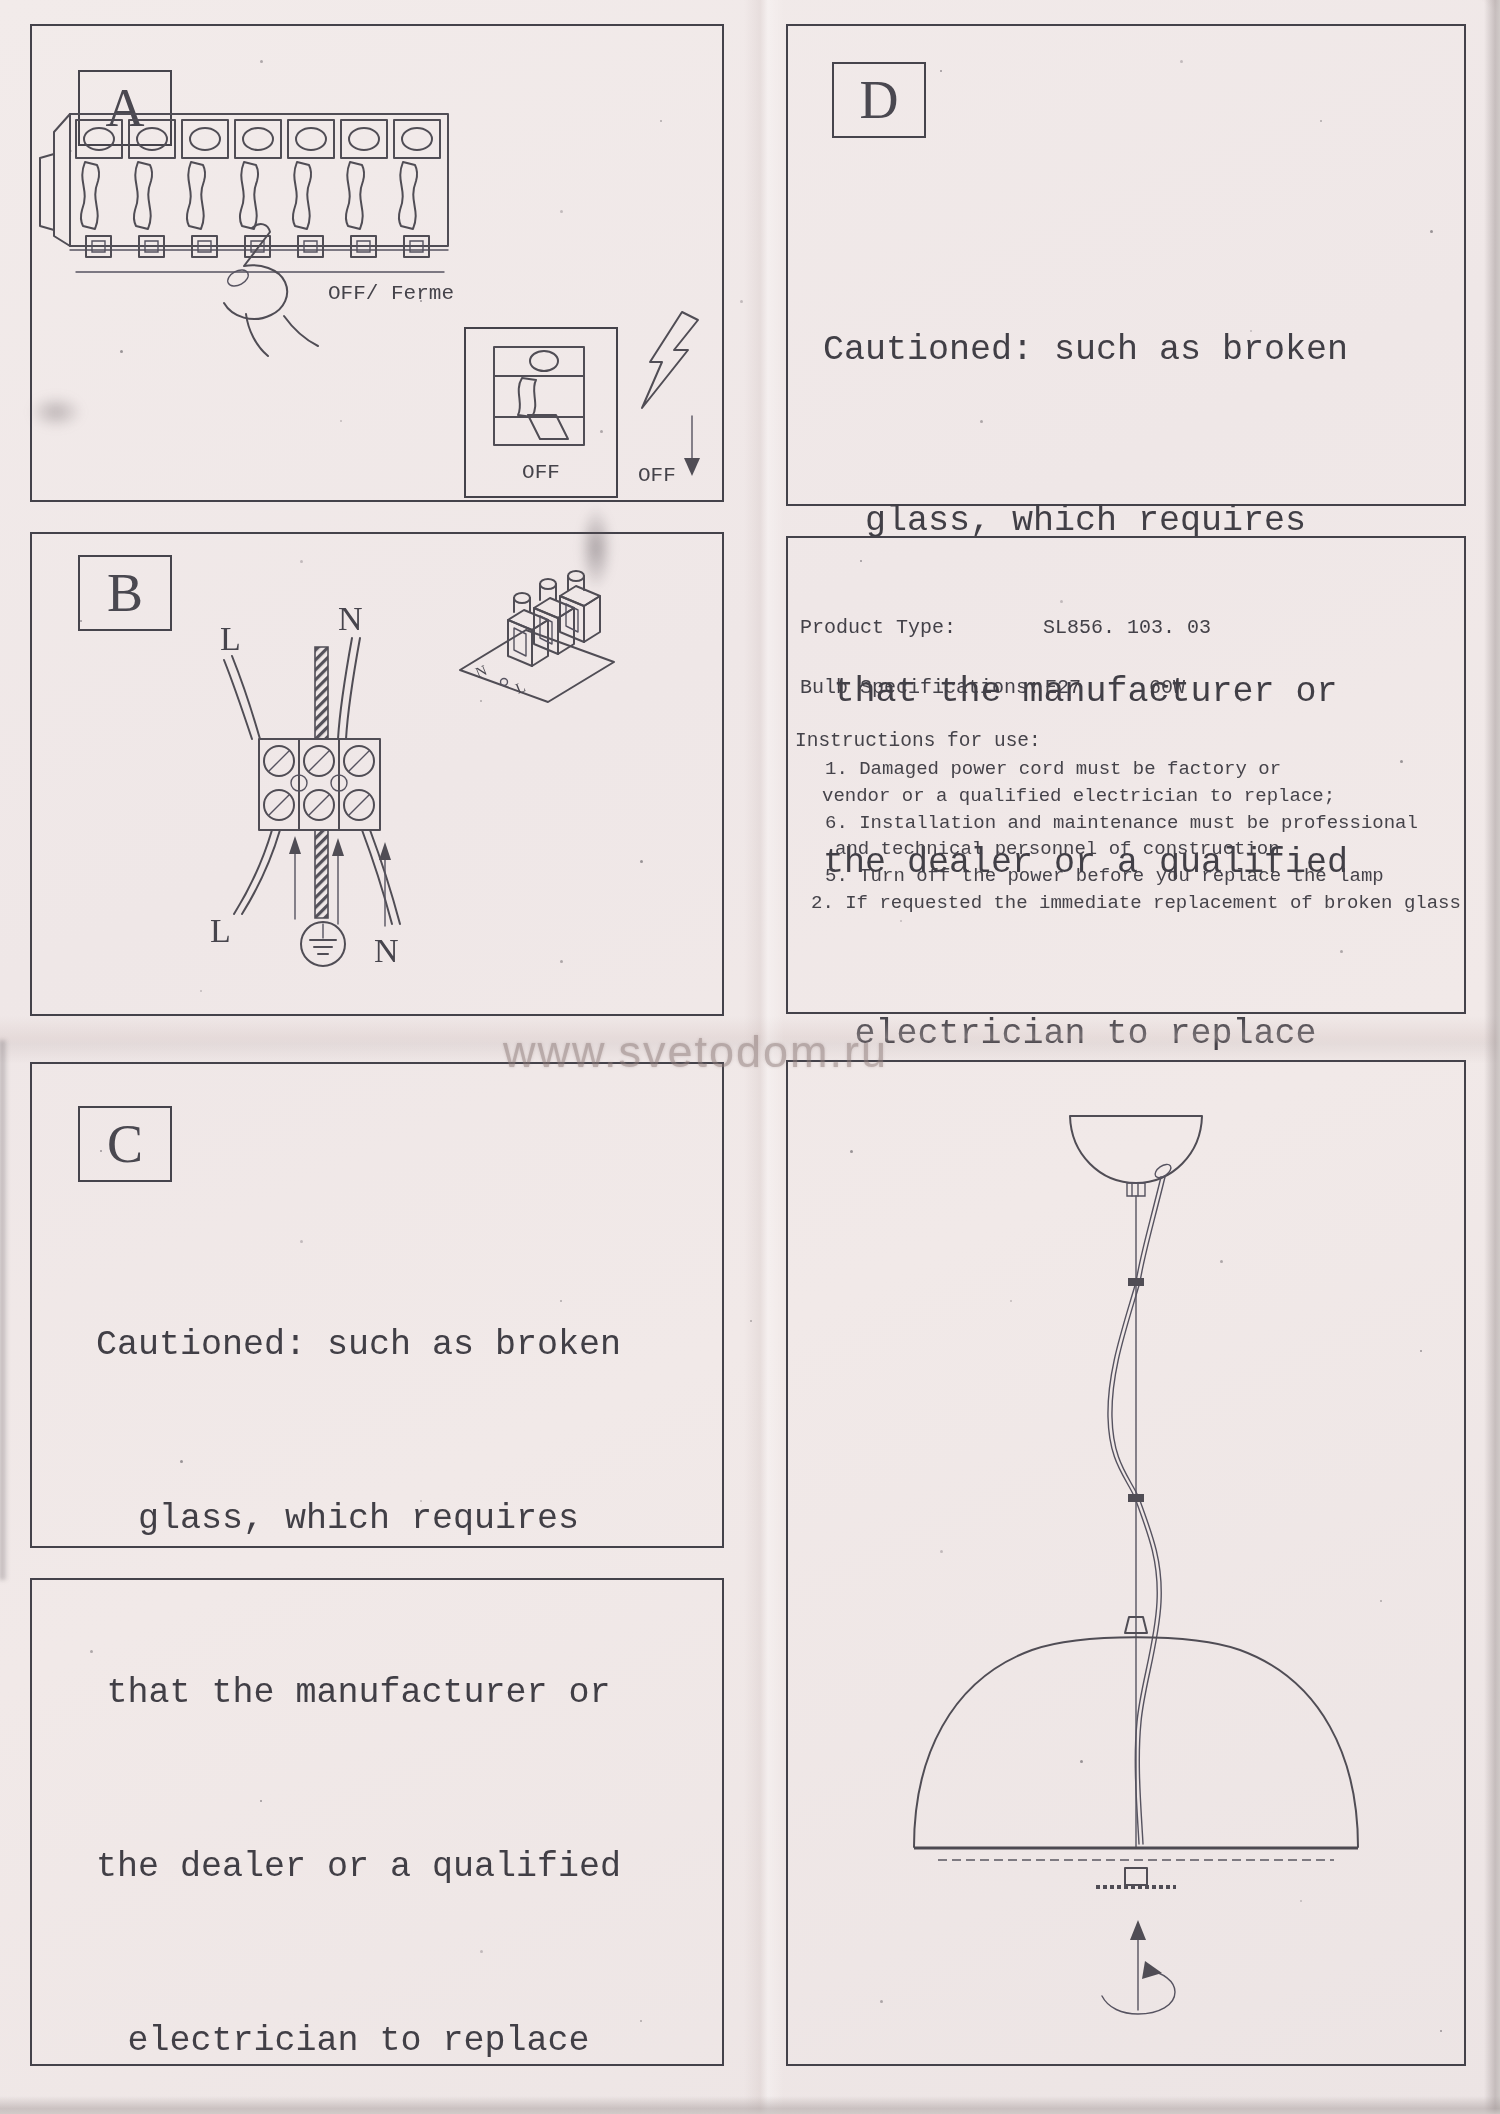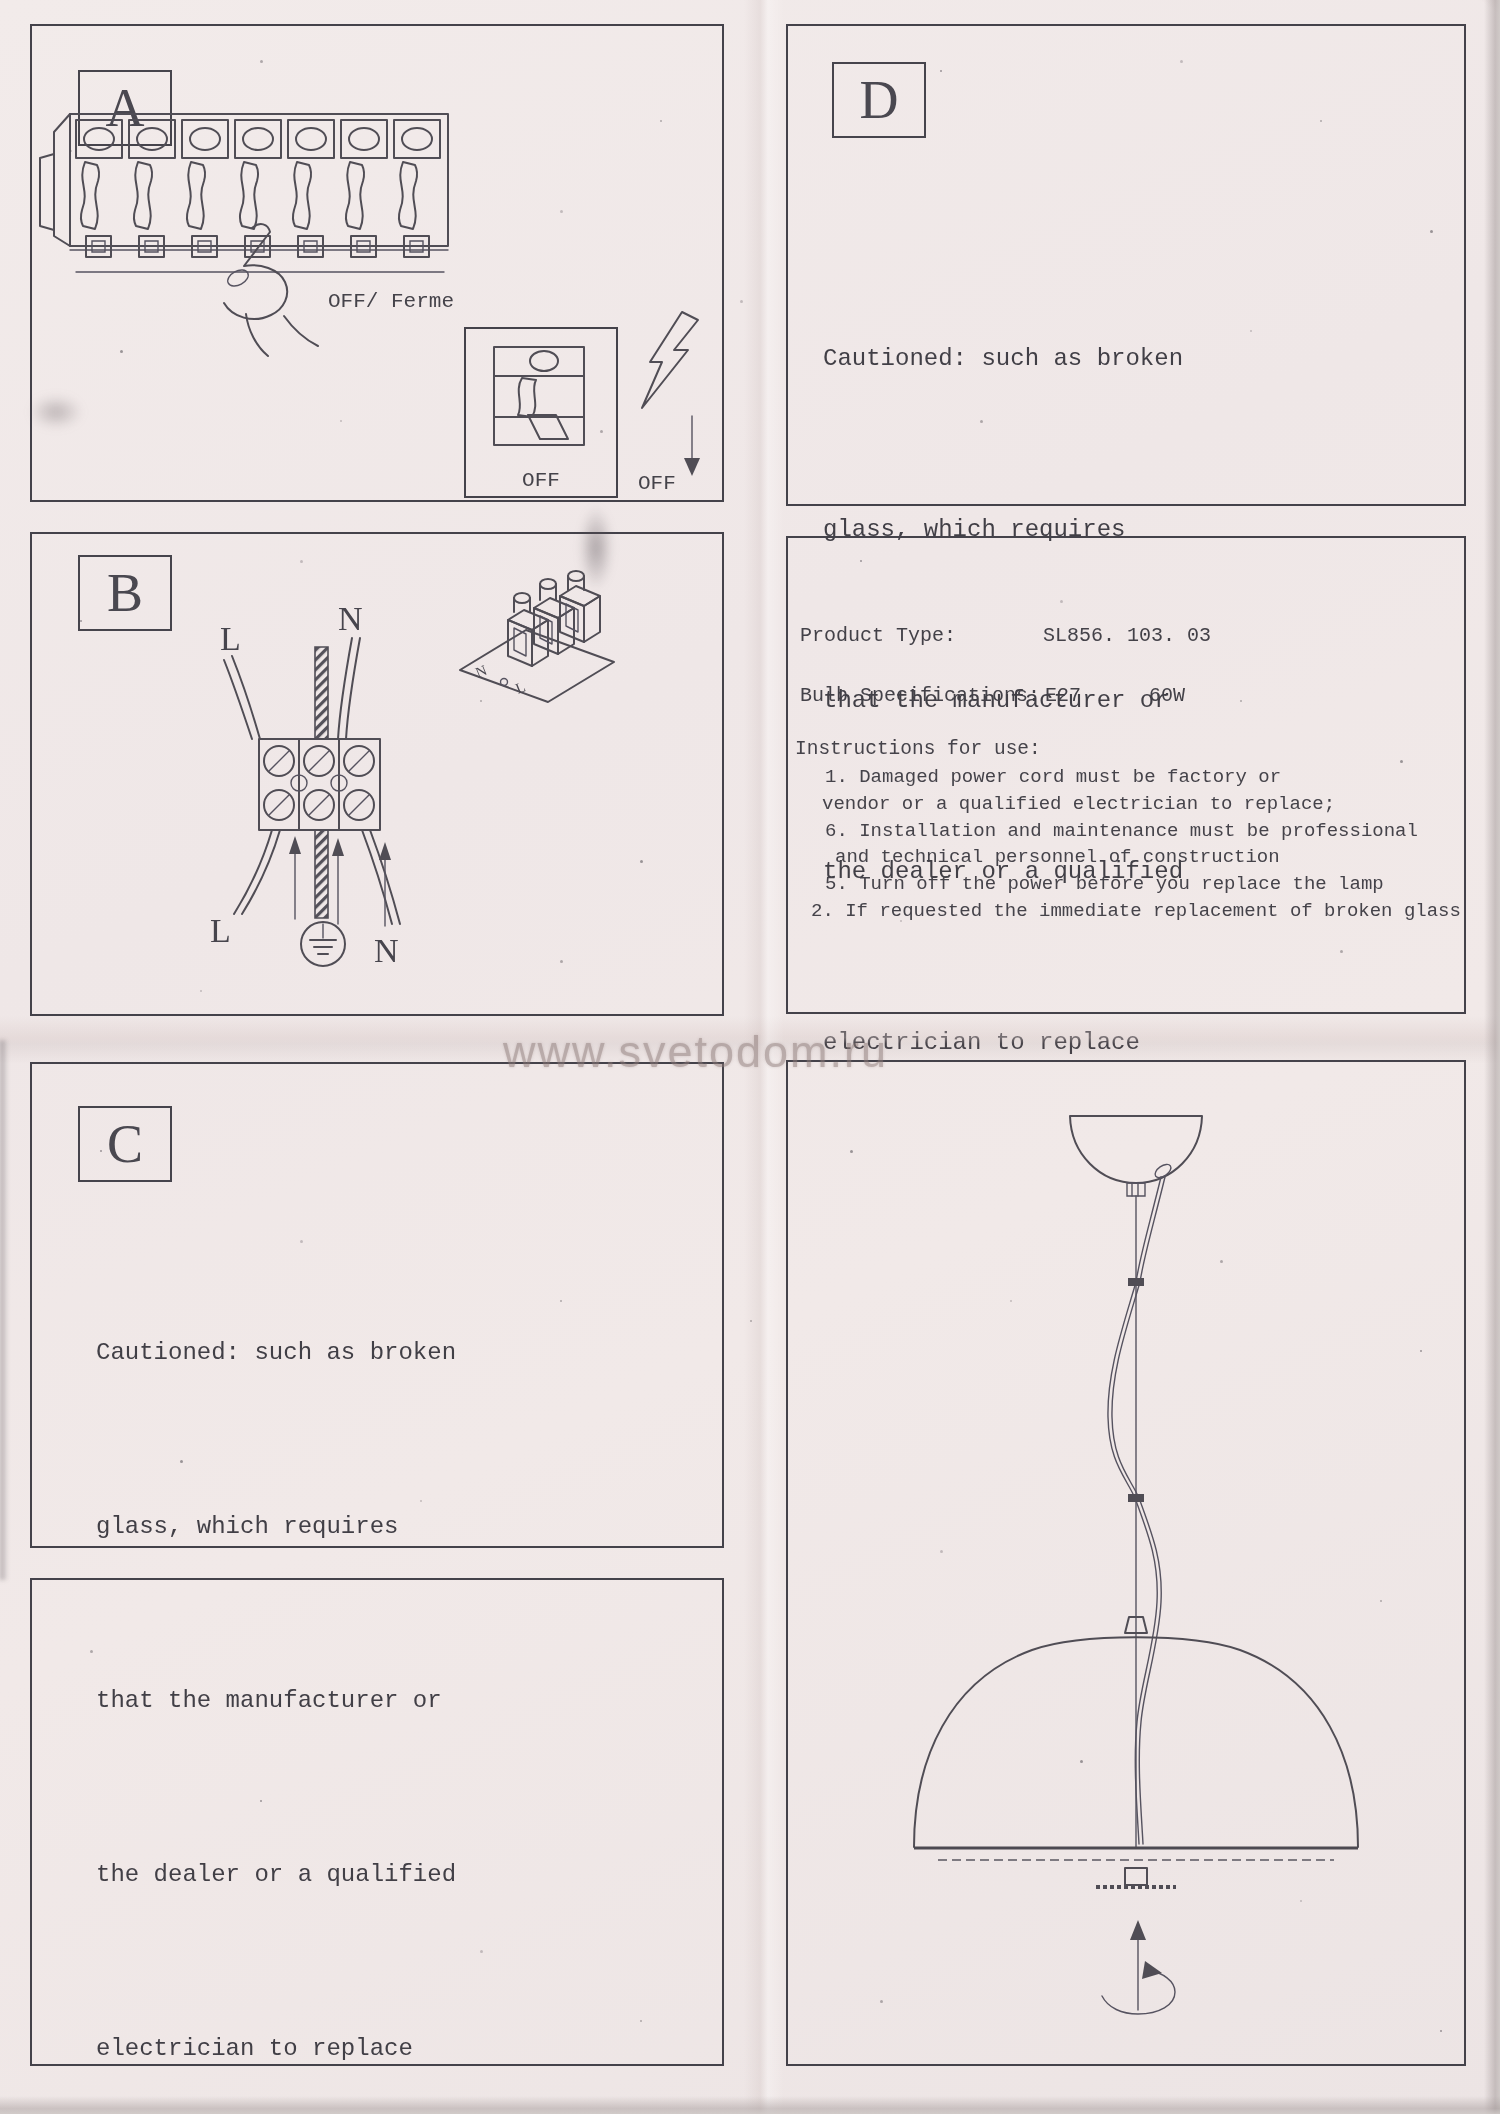--- a/index.html
+++ b/index.html
@@ -8,23 +8,23 @@
     background:linear-gradient(155deg,#f2ebea 0%,#efe7e7 35%,#f1e9e8 60%,#ece4e4 100%);
     font-family:"Liberation Mono",monospace;color:#3f3d44;
   }
   .panel{position:absolute;border:2px solid #44424a;}
   .labelbox{
     position:absolute;width:90px;height:72px;border:2px solid #46444c;
     display:flex;align-items:center;justify-content:center;
     font-family:"Liberation Serif",serif;font-size:54px;font-weight:400;color:#4a4850;
   }
   .t{position:absolute;white-space:pre;}
-  .mono{font-family:"Liberation Mono",monospace;margin-top:8px;}
+  .mono{font-family:"Liberation Mono",monospace;}
   .serif{font-family:"Liberation Serif",serif;}
-  .caution{font-size:24px;color:#413f46;letter-spacing:0px;}
+  .caution{font-size:35px;color:#413f46;letter-spacing:0px;text-align:center;}
   .caution div{white-space:pre;}
   .spec{font-size:20px;color:#434148;}
   .instr{font-size:19px;color:#45434a;}
   .small-label{font-size:21px;color:#45434a;}
   svg{position:absolute;overflow:visible;}
   svg *{vector-effect:non-scaling-stroke;}
   .ink{stroke:#504d55;stroke-width:2;fill:none;stroke-linecap:round;stroke-linejoin:round;}
   .ink-thin{stroke:#565360;stroke-width:1.4;fill:none;stroke-linecap:round;}
   .ink-fill{fill:#504d55;stroke:none;}
   .watermark{

